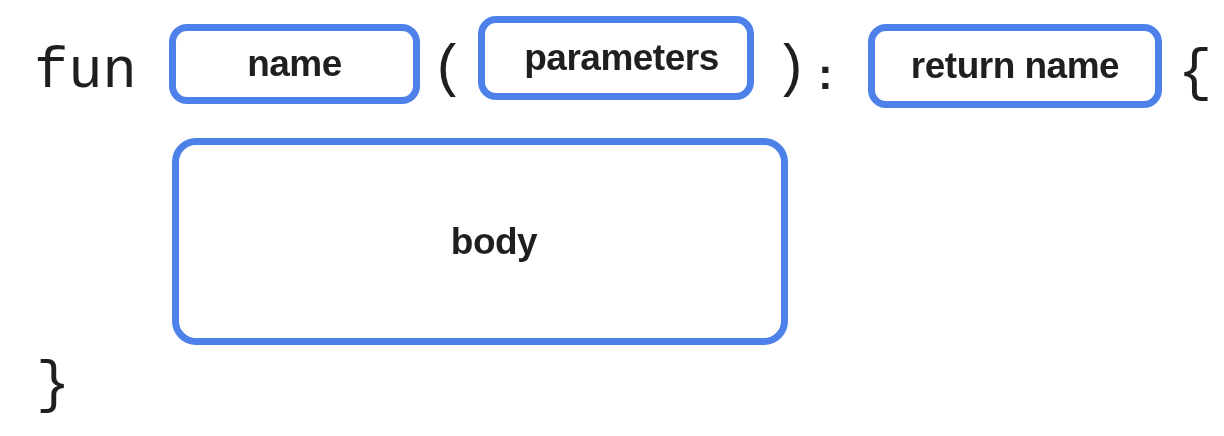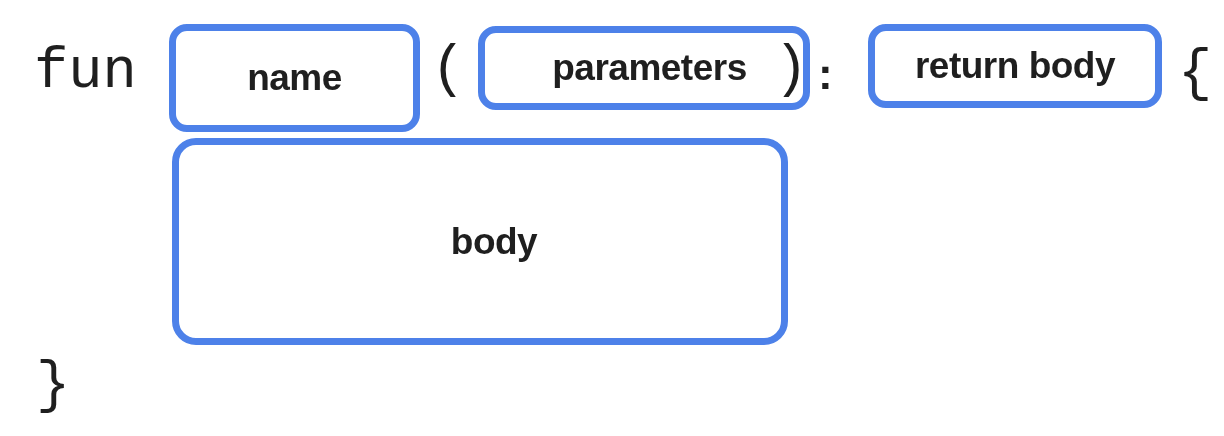--- a/index.html
+++ b/index.html
@@ -51,23 +51,23 @@
   .label {
     font-family: "Liberation Sans", sans-serif;
     font-weight: 700;
     font-size: 37px;
     letter-spacing: -0.5px;
     color: var(--ink);
     white-space: nowrap;
   }
   
   #kw-fun        { left: 34px;   top: 44px;  }
-  #box-name      { left: 169px;  top: 24px;  width: 251px; height: 108px; }
+  #box-name      { left: 169px;  top: 24px;  width: 251px; height: 80px; }
   #paren-open    { left: 431px;  top: 42px;  }
-  #box-params    { left: 478px;  top: 26px;  width: 332px; height: 84px; padding-left: 11px; }
+  #box-params    { left: 478px;  top: 16px;  width: 276px; height: 84px; padding-left: 11px; }
   #paren-close   { left: 774px;  top: 42px;  }
   #sep-colon     { left: 818px;  top: 52px;  }
   #box-return    { left: 868px;  top: 24px;  width: 294px; height: 84px; }
   #brace-open    { left: 1178px; top: 46px;  }
   #box-body      { left: 172px;  top: 138px; width: 616px; height: 207px; padding-left: 28px; }
   #brace-close   { left: 36px;   top: 358px; }
 </style>
 </head>
 <body>
 
@@ -83,21 +83,21 @@
 
   <div id="box-params" class="box">
     <span class="label">parameters</span>
   </div>
 
   <span id="paren-close" class="mono">)</span>
 
   <span id="sep-colon" class="colon">:</span>
 
   <div id="box-return" class="box">
-    <span class="label">return body</span>
+    <span class="label">return name</span>
   </div>
 
   <span id="brace-open" class="mono">{</span>
 
   <div id="box-body" class="box big">
     <span class="label">body</span>
   </div>
 
   <span id="brace-close" class="mono">}</span>
 

